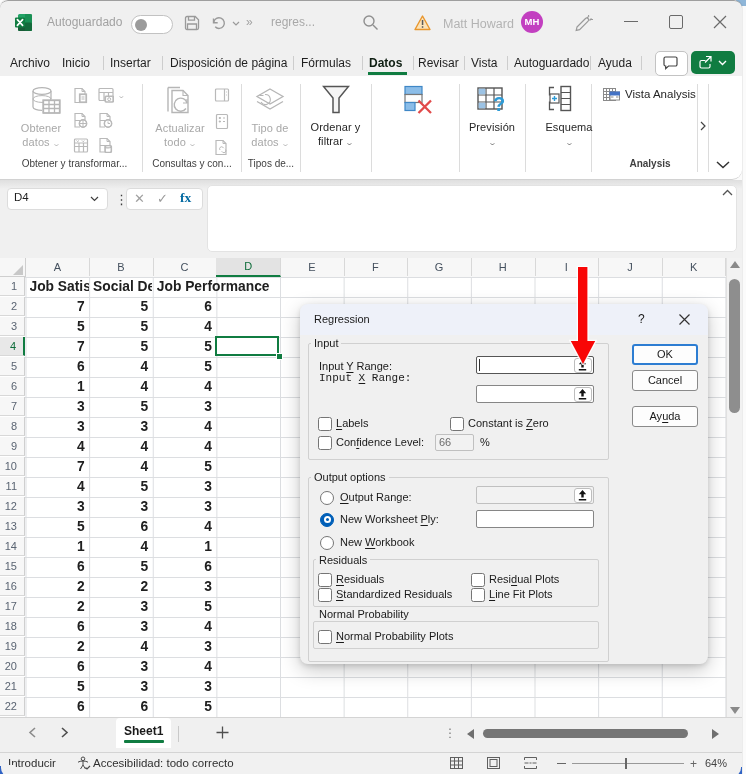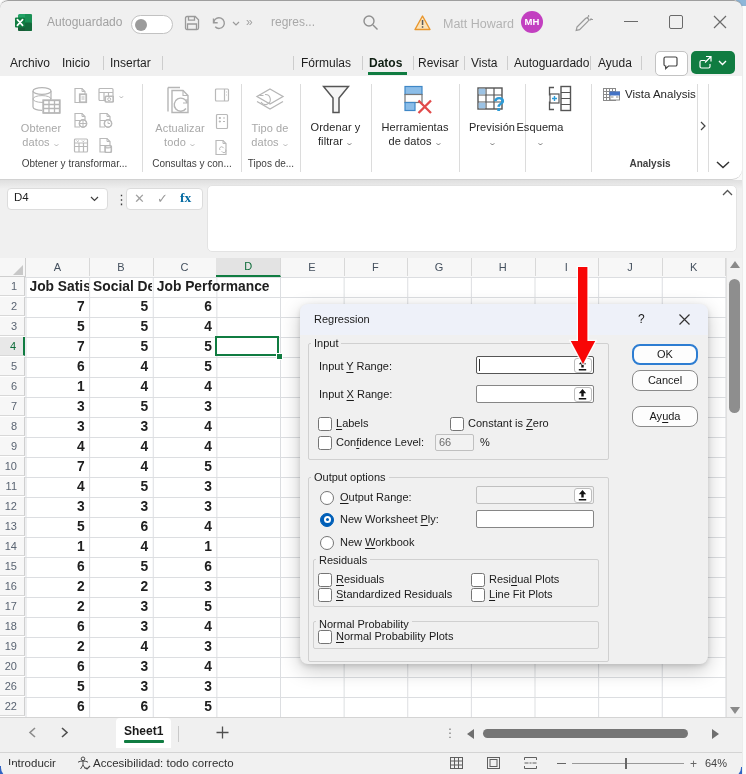--- a/index.html
+++ b/index.html
@@ -34,21 +34,21 @@
 #statusbar{left:0;top:752px;width:742px;height:22px;background:#f1f1f1;border-top:1px solid #d4d4d4;font-size:11.5px;color:#333;}
 
 #dialog{left:300px;top:304px;width:408px;height:360px;background:#f0f0f0;border-radius:8px;box-shadow:0 6px 20px rgba(0,0,0,.22),0 2px 5px rgba(0,0,0,.13);overflow:hidden;}
 #dtitle{position:absolute;left:0;top:0;width:408px;height:31px;background:#eef1f9;}
 .dtext{position:absolute;font-size:11px;color:#1a1a1a;}
 .group{position:absolute;border:1px solid #d0d0d0;border-radius:2px;}
 .glab{position:absolute;font-size:11px;color:#1a1a1a;background:#f0f0f0;padding:0 3px;}
 .cb{position:absolute;width:12px;height:12px;background:#fff;border:1px solid #757575;border-radius:2.5px;}
 .radio{position:absolute;width:12px;height:12px;background:#fff;border:1px solid #757575;border-radius:50%;}
 .field{position:absolute;background:#fff;border:1px solid #868686;border-radius:2px;box-sizing:border-box;}
-.btn{position:absolute;left:332px;width:66px;height:21px;background:#fdfdfd;border:1px solid #8a8a8a;border-radius:8px;box-sizing:border-box;font-size:11px;color:#1a1a1a;text-align:center;line-height:19px;}
+.btn{position:absolute;left:332px;width:66px;height:21px;background:#fdfdfd;border:1px solid #8a8a8a;border-radius:3px;box-sizing:border-box;font-size:11px;color:#1a1a1a;text-align:center;line-height:19px;}
 u{text-decoration-thickness:1px;text-underline-offset:1.5px;}
 </style></head><body>
 <div id="backdrop"></div>
 <div class="abs" style="left:736px;top:0;width:10px;height:6px;background:#8fb6d8;"></div>
 <div id="win">
 
 <div id="titlebar" class="abs"></div>
 <svg class="abs" style="left:14px;top:13px" width="19" height="19" viewBox="0 0 19 19">
 <rect x="4" y="1" width="14" height="17" rx="1.5" fill="#21a366"></rect>
 <rect x="4" y="9.5" width="14" height="8.5" rx="1.5" fill="#185c37"></rect>
@@ -89,20 +89,21 @@
     </svg>
 <div class="abs" style="left:624px;top:21px;width:14px;height:1.3px;background:#6a6a6a;"></div>
 <div class="abs" style="left:669px;top:15px;width:12px;height:12px;border:1.2px solid #6a6a6a;border-radius:2px;"></div>
 <svg class="abs" style="left:713px;top:15px" width="14" height="14" viewBox="0 0 14 14" stroke="#6a6a6a" stroke-width="1.2">
       <path d="M1 1 L13 13 M13 1 L1 13"></path>
     </svg>
 <div id="menubar" class="abs"></div>
 <div class="mitem" style="left:10px;">Archivo</div>
 <div class="mitem" style="left:62px;">Inicio</div>
 <div class="mitem" style="left:110px;">Insertar</div>
+<div class="mitem" style="left:170px;">Disposición de página</div>
 <div class="mitem" style="left:301px;">Fórmulas</div>
 <div class="mitem" style="left:418px;">Revisar</div>
 <div class="mitem" style="left:471px;">Vista</div>
 <div class="mitem" style="left:514px;">Autoguardado</div>
 <div class="mitem" style="left:598px;">Ayuda</div>
 <div class="mitem" style="left:369px;font-weight:700;color:#0f1f13;">Datos</div>
 <div class="abs" style="left:368px;top:72px;width:39px;height:2.5px;background:#107c41;"></div>
 <div class="msep" style="left:103px;"></div>
 <div class="msep" style="left:162px;"></div>
 <div class="msep" style="left:293px;"></div>
@@ -220,37 +221,36 @@
 <svg class="abs" style="left:322px;top:85px" width="28" height="30" viewBox="0 0 28 30" fill="#f5f5f5" stroke="#555" stroke-width="1.5">
 <path d="M1.5 1.5 h25 L17 13 v14.5 h-6 V13 Z"></path>
     </svg>
 <div class="rlabel" style="left:300px;top:121px;width:71px;">Ordenar y<br>filtrar <span class="chev">⌄</span></div>
 <svg class="abs" style="left:404px;top:85px" width="30" height="29" viewBox="0 0 30 29" fill="none">
 <rect x="1" y="1.5" width="17" height="8" fill="#8bbde8" stroke="#3f87c6" stroke-width="1.2"></rect>
 <rect x="1" y="9.5" width="17" height="8" fill="#fdfdfd" stroke="#777" stroke-width="1.2"></rect>
 <rect x="1" y="17.5" width="10" height="8" fill="#8bbde8" stroke="#3f87c6" stroke-width="1.2"></rect>
 <path d="M14.5 15.5 L27 28 M27 15.5 L14.5 28" stroke="#e14a4a" stroke-width="2.3"></path>
     </svg>
-<div class="rlabel" style="left:371px;top:121px;width:88px;">Herramientas<br>de datos <span class="chev">⌄</span></div>
 <svg class="abs" style="left:477px;top:87px" width="30" height="28" viewBox="0 0 30 28" fill="none">
 <rect x="1" y="1" width="24" height="21" fill="#fff" stroke="#555" stroke-width="1.4"></rect>
 <path d="M1 8 h24 M1 15 h24 M9 1 v21 M17 1 v21" stroke="#555" stroke-width="1.2"></path>
 <rect x="1.7" y="1.7" width="6.6" height="5.6" fill="#9cc3e5"></rect>
 <rect x="1.7" y="15.7" width="6.6" height="5.6" fill="#9cc3e5"></rect>
 <text x="22" y="24" font-size="20" font-weight="bold" fill="#2e9bd6" font-family="Liberation Sans" text-anchor="middle">?</text>
     </svg>
 <div class="rlabel" style="left:459px;top:121px;width:66px;">Previsión<br><span class="chev">⌄</span></div>
 <svg class="abs" style="left:546px;top:85px" width="26" height="27" viewBox="0 0 26 27" fill="none" stroke="#555" stroke-width="1.3">
 <path d="M8 2.5 h-4.5 v8 M8 24.5 h-4.5 v-8"></path>
 <rect x="4" y="9" width="9" height="9" fill="#fff" stroke-width="1.2"></rect>
 <path d="M8.5 11 v5 M6 13.5 h5" stroke="#2e9bd6" stroke-width="1.4"></path>
 <rect x="15" y="1.5" width="9.5" height="24" fill="#fff" stroke-width="1.4"></rect>
 <path d="M15 7.5 h9.5 M15 13.5 h9.5 M15 19.5 h9.5" stroke-width="1.2"></path>
     </svg>
-<div class="rlabel" style="left:507px;top:121px;width:66px;">Esquema<br><span class="chev">⌄</span></div>
+<div class="rlabel" style="left:525px;top:121px;width:66px;padding-left:11px;">Esquema<br><span class="chev">⌄</span></div>
 <svg class="abs" style="left:603px;top:88px" width="17" height="14" viewBox="0 0 17 14" fill="none" stroke="#8a8a8a" stroke-width="1">
 <rect x="0.5" y="0.5" width="12" height="12"></rect>
 <path d="M0.5 3.5 h12 M0.5 6.5 h12 M0.5 9.5 h12 M3.5 0.5 v12 M6.5 0.5 v12 M9.5 0.5 v12"></path>
 <rect x="7" y="4" width="9.5" height="8" fill="#fff" stroke="#8a8a8a"></rect>
 <rect x="7" y="4" width="9.5" height="3" fill="#4472c4" stroke="#4472c4"></rect>
 <path d="M13 9 h2.5 M8 9 h2.5" stroke-width="1"></path>
     </svg>
 <div class="abs" style="left:625px;top:88px;font-size:11.5px;color:#262626;">Vista Analysis</div>
 <div class="glabel" style="left:600px;width:100px;font-weight:bold;">Analysis</div>
 <svg class="abs" style="left:700px;top:121px" width="6" height="10" viewBox="0 0 6 10" fill="none" stroke="#444" stroke-width="1.2">
@@ -304,21 +304,21 @@
 <div class="rn" style="top:477px;">11</div>
 <div class="rn" style="top:497px;">12</div>
 <div class="rn" style="top:517px;">13</div>
 <div class="rn" style="top:537px;">14</div>
 <div class="rn" style="top:557px;">15</div>
 <div class="rn" style="top:577px;">16</div>
 <div class="rn" style="top:597px;">17</div>
 <div class="rn" style="top:617px;">18</div>
 <div class="rn" style="top:637px;">19</div>
 <div class="rn" style="top:657px;">20</div>
-<div class="rn" style="top:677px;">26</div>
+<div class="rn" style="top:677px;">21</div>
 <div class="rn" style="top:697px;">22</div>
 <div class="cell" style="left:29.5px;top:277px;width:59px;overflow:hidden;white-space:nowrap;">Job Satisfac</div>
 <div class="cell" style="left:93.1px;top:277px;width:59px;overflow:hidden;white-space:nowrap;">Social Des</div>
 <div class="cell" style="left:156.8px;top:277px;white-space:nowrap;">Job Performance</div>
 <div class="cell num" style="left:64.6px;top:297px;width:20px;">7</div>
 <div class="cell num" style="left:128.3px;top:297px;width:20px;">5</div>
 <div class="cell num" style="left:191.9px;top:297px;width:20px;">6</div>
 <div class="cell num" style="left:64.6px;top:317px;width:20px;">5</div>
 <div class="cell num" style="left:128.3px;top:317px;width:20px;">5</div>
 <div class="cell num" style="left:191.9px;top:317px;width:20px;">4</div>
@@ -437,21 +437,21 @@
 <div class="group" style="left:8px;top:39px;width:299px;height:115px;"></div>
 <div class="glab" style="left:11px;top:33px;">Input</div>
 <div class="dtext" style="left:19px;top:56px;">Input <u>Y</u> Range:</div>
 <div class="field" style="left:176px;top:52px;width:118px;height:18px;border-color:#555;"></div>
 <div class="abs" style="left:179px;top:55px;width:1px;height:12px;background:#333;"></div>
 <div class="abs" style="left:274px;top:54px;width:18px;height:15px;background:#fff;border:1px solid #bdbdbd;border-radius:3px;box-sizing:border-box;"></div>
       <svg class="abs" style="left:277px;top:55.5px" width="11" height="11" viewBox="0 0 11 11">
         <path d="M5.5 0 L9.2 4.2 H6.7 V7.5 H4.3 V4.2 H1.8 Z" fill="#141414"></path>
         <rect x="1.8" y="9" width="7.4" height="1.5" fill="#141414"></rect>
       </svg>
-<div class="dtext" style="left:19px;top:84px;">Input <u>X</u> Range:</div>
+<div class="dtext" style="left:19px;top:68px;font-family:Liberation Mono, monospace;">Input <u>X</u> Range:</div>
 <div class="field" style="left:176px;top:81px;width:118px;height:18px;"></div>
 <div class="abs" style="left:274px;top:83px;width:18px;height:15px;background:#fff;border:1px solid #bdbdbd;border-radius:3px;box-sizing:border-box;"></div>
       <svg class="abs" style="left:277px;top:84.5px" width="11" height="11" viewBox="0 0 11 11">
         <path d="M5.5 0 L9.2 4.2 H6.7 V7.5 H4.3 V4.2 H1.8 Z" fill="#141414"></path>
         <rect x="1.8" y="9" width="7.4" height="1.5" fill="#141414"></rect>
       </svg>
 <div class="cb" style="left:18px;top:113px;"></div>
 <div class="dtext" style="left:36px;top:113px;"><u>L</u>abels</div>
 <div class="cb" style="left:150px;top:113px;"></div>
 <div class="dtext" style="left:168px;top:113px;">Constant is <u>Z</u>ero</div>
@@ -481,21 +481,21 @@
 <div class="glab" style="left:16px;top:249.5px;">Residuals</div>
 <div class="cb" style="left:18px;top:268.5px;"></div>
 <div class="dtext" style="left:36px;top:268.5px;"><u>R</u>esiduals</div>
 <div class="cb" style="left:171px;top:268.5px;"></div>
 <div class="dtext" style="left:189px;top:268.5px;">Resi<u>d</u>ual Plots</div>
 <div class="cb" style="left:18px;top:284px;"></div>
 <div class="dtext" style="left:36px;top:284px;"><u>S</u>tandardized Residuals</div>
 <div class="cb" style="left:171px;top:284px;"></div>
 <div class="dtext" style="left:189px;top:284px;"><u>L</u>ine Fit Plots</div>
 <div class="group" style="left:13px;top:316.5px;width:284px;height:26px;"></div>
-<div class="glab" style="left:16px;top:314px;">Normal Probability</div>
+<div class="glab" style="left:16px;top:304px;">Normal Probability</div>
 <div class="cb" style="left:18px;top:325.5px;"></div>
 <div class="dtext" style="left:36px;top:325.5px;"><u>N</u>ormal Probability Plots</div>
 <div class="btn" style="top:40px;border:2px solid #2d7dd2;line-height:17px;">OK</div>
 <div class="btn" style="top:66px;">Cancel</div>
 <div class="btn" style="top:102px;">Ay<u>u</u>da</div>
 </div>
 <svg class="abs" style="left:569px;top:266px;z-index:50" width="28" height="99" viewBox="0 0 28 99">
 <path d="M9 1 h9.4 v74 h-9.4 z" fill="none" stroke="#fff" stroke-width="2.6" opacity=".85"></path>
 <path d="M1.8 75 h24.4 L14 98 Z" fill="none" stroke="#fff" stroke-width="2.6" opacity=".85"></path>
 <rect x="9" y="1" width="9.4" height="75" fill="#f80606"></rect>

